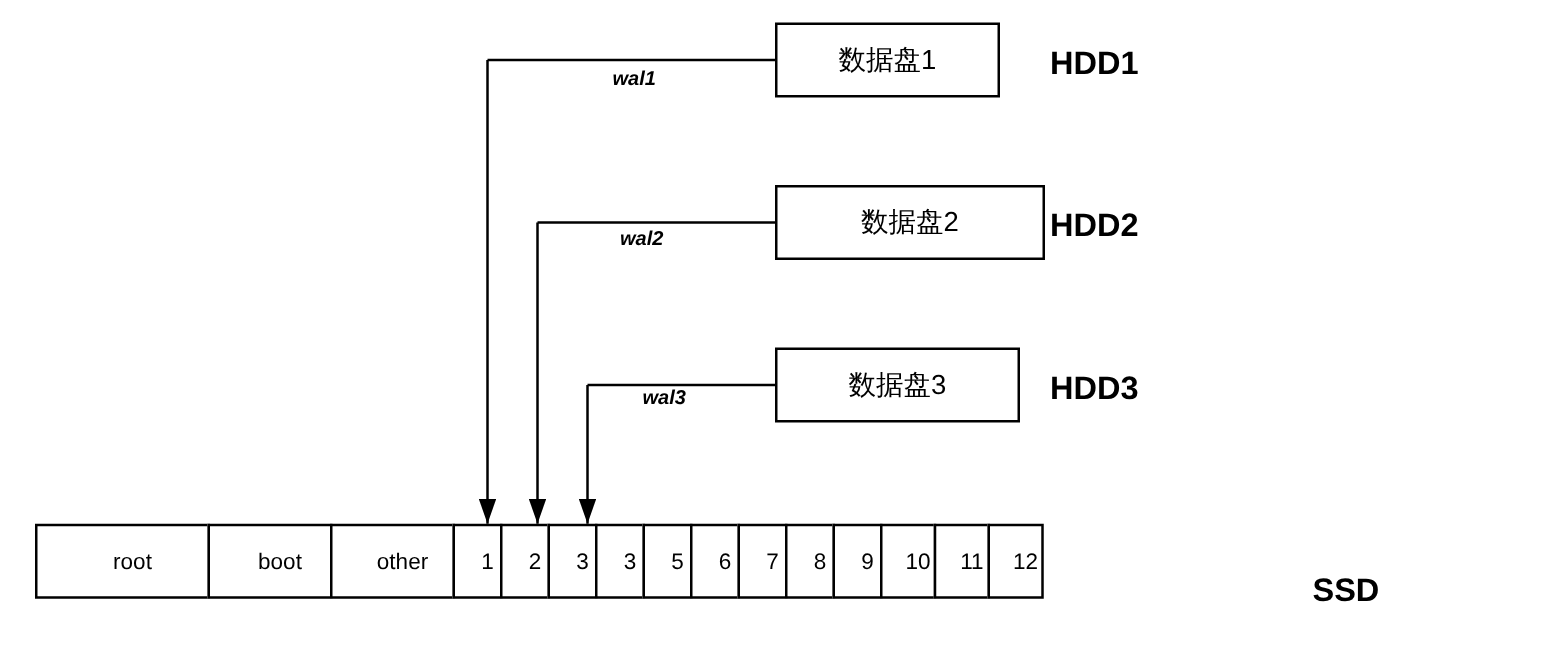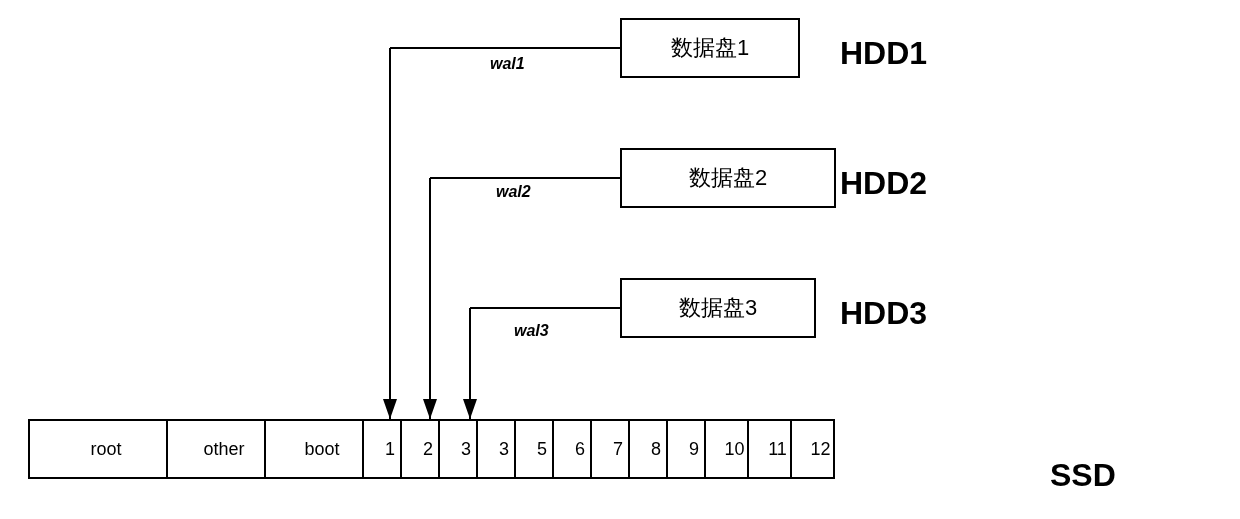--- a/index.html
+++ b/index.html
@@ -23,21 +23,21 @@
       display: flex;
       align-items: center;
       justify-content: center;
       font-size: 22px;
       font-weight: normal;
       background: #fff;
     }
     
     .hdd-label {
       position: absolute;
-      font-size: 32px;
+      font-size: 26px;
       font-weight: bold;
       display: flex;
       align-items: center;
     }
     
     .ssd-row {
       position: absolute;
       display: flex;
       bottom: 40px;
       left: 30px;
@@ -95,28 +95,28 @@
   <div class="hdd-label" style="left:840px;top:295px;">
     <span>HDD3</span>
   </div>
 
   <div class="wal-label" style="left:490px;top:10px;">
     <span>wal1</span>
   </div>
   <div class="wal-label" style="left:496px;top:138px;">
     <span>wal2</span>
   </div>
-  <div class="wal-label" style="left:514px;top:277px;">
+  <div class="wal-label" style="left:514px;top:265px;">
     <span>wal3</span>
   </div>
 
   <div class="ssd-row" style="bottom:40px;left:30px;">
     <div class="ssd-cell" style="width:140px;">root</div>
+    <div class="ssd-cell" style="width:100px;">boot</div>
     <div class="ssd-cell" style="width:100px;">other</div>
-    <div class="ssd-cell" style="width:100px;">boot</div>
     <div class="ssd-cell" style="width:40px;">1</div>
     <div class="ssd-cell" style="width:40px;">2</div>
     <div class="ssd-cell" style="width:40px;">3</div>
     <div class="ssd-cell" style="width:40px;">3</div>
     <div class="ssd-cell" style="width:40px;">5</div>
     <div class="ssd-cell" style="width:40px;">6</div>
     <div class="ssd-cell" style="width:40px;">7</div>
     <div class="ssd-cell" style="width:40px;">8</div>
     <div class="ssd-cell" style="width:40px;">9</div>
     <div class="ssd-cell" style="width:45px;text-align:right;">10</div>

